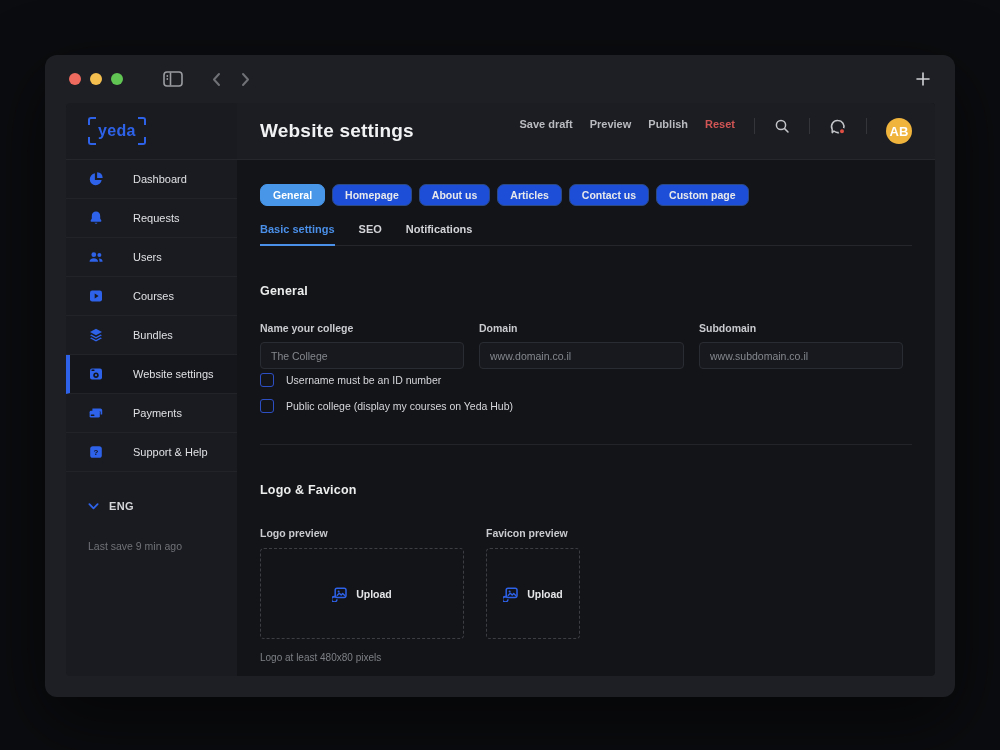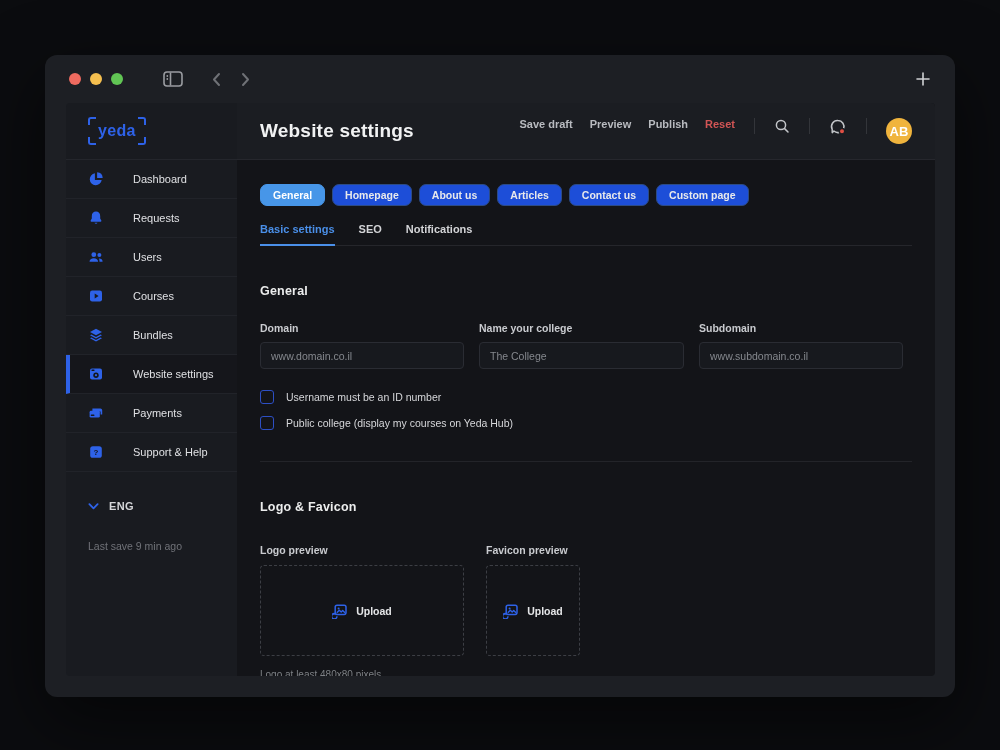--- a/index.html
+++ b/index.html
@@ -76,21 +76,21 @@
     border-bottom:2px solid transparent; margin-bottom:-1px; }
   .subtab.active { color:#4a8fe8; border-bottom-color:#4a8fe8; }
   .section-heading { margin-top:38px; font-size:12.5px; font-weight:700; color:#eceded; letter-spacing:.2px; }
   .fields { margin-top:24px; display:grid; grid-template-columns:204px 205px 204px; column-gap:15px; }
   .field-label { font-size:10.5px; font-weight:600; color:#c9cbcf; margin-bottom:8px; display:block; }
   .text-input {
     width:100%; height:27px; background:#17191e; border:1px solid #2a2c33; border-radius:4px;
     padding:0 10px; font-size:10.5px; color:#85888e; outline:none;
     font-family:"Liberation Sans","DejaVu Sans",sans-serif;
   }
-  .checks { margin-top:21px; display:flex; flex-direction:column; gap:12px; }
+  .checks { margin-top:4px; display:flex; flex-direction:column; gap:12px; }
   .check-row { display:flex; align-items:center; gap:12px; cursor:pointer; }
   .checkbox { width:14px; height:14px; border:1.5px solid #2d4fc4; border-radius:3px; background:transparent; flex:none; }
   .check-label { font-size:10.5px; font-weight:500; color:#d6d7da; }
   .section-divider { margin-top:31px; height:1px; background:#232429; }
   .preview-labels { margin-top:30px; display:flex; gap:22px; }
   .preview-labels .slot-a { width:204px; } .preview-labels .slot-b { width:94px; }
   .upload-row { margin-top:9px; display:flex; gap:22px; }
   .upload-box {
     border:1px dashed #3c3e44; border-radius:4px; height:91px;
     display:flex; align-items:center; justify-content:center; gap:8px; cursor:pointer;
@@ -278,26 +278,26 @@
         <div class="subtabs">
           <span class="subtab active">Basic settings</span>
           <span class="subtab">SEO</span>
           <span class="subtab">Notifications</span>
         </div>
 
         <h2 class="section-heading">General</h2>
 
         <div class="fields">
           <div class="field">
+            <label class="field-label">Name your college</label>
+            <input class="text-input" type="text" value="The College" style="">
+          </div>
+          <div class="field">
             <label class="field-label">Domain</label>
             <input class="text-input" type="text" value="www.domain.co.il" style="">
-          </div>
-          <div class="field">
-            <label class="field-label">Name your college</label>
-            <input class="text-input" type="text" value="The College" style="">
           </div>
           <div class="field">
             <label class="field-label">Subdomain</label>
             <input class="text-input" type="text" value="www.subdomain.co.il" style="">
           </div>
         </div>
 
         <div class="checks">
           <div class="check-row">
             <span class="checkbox"></span>

